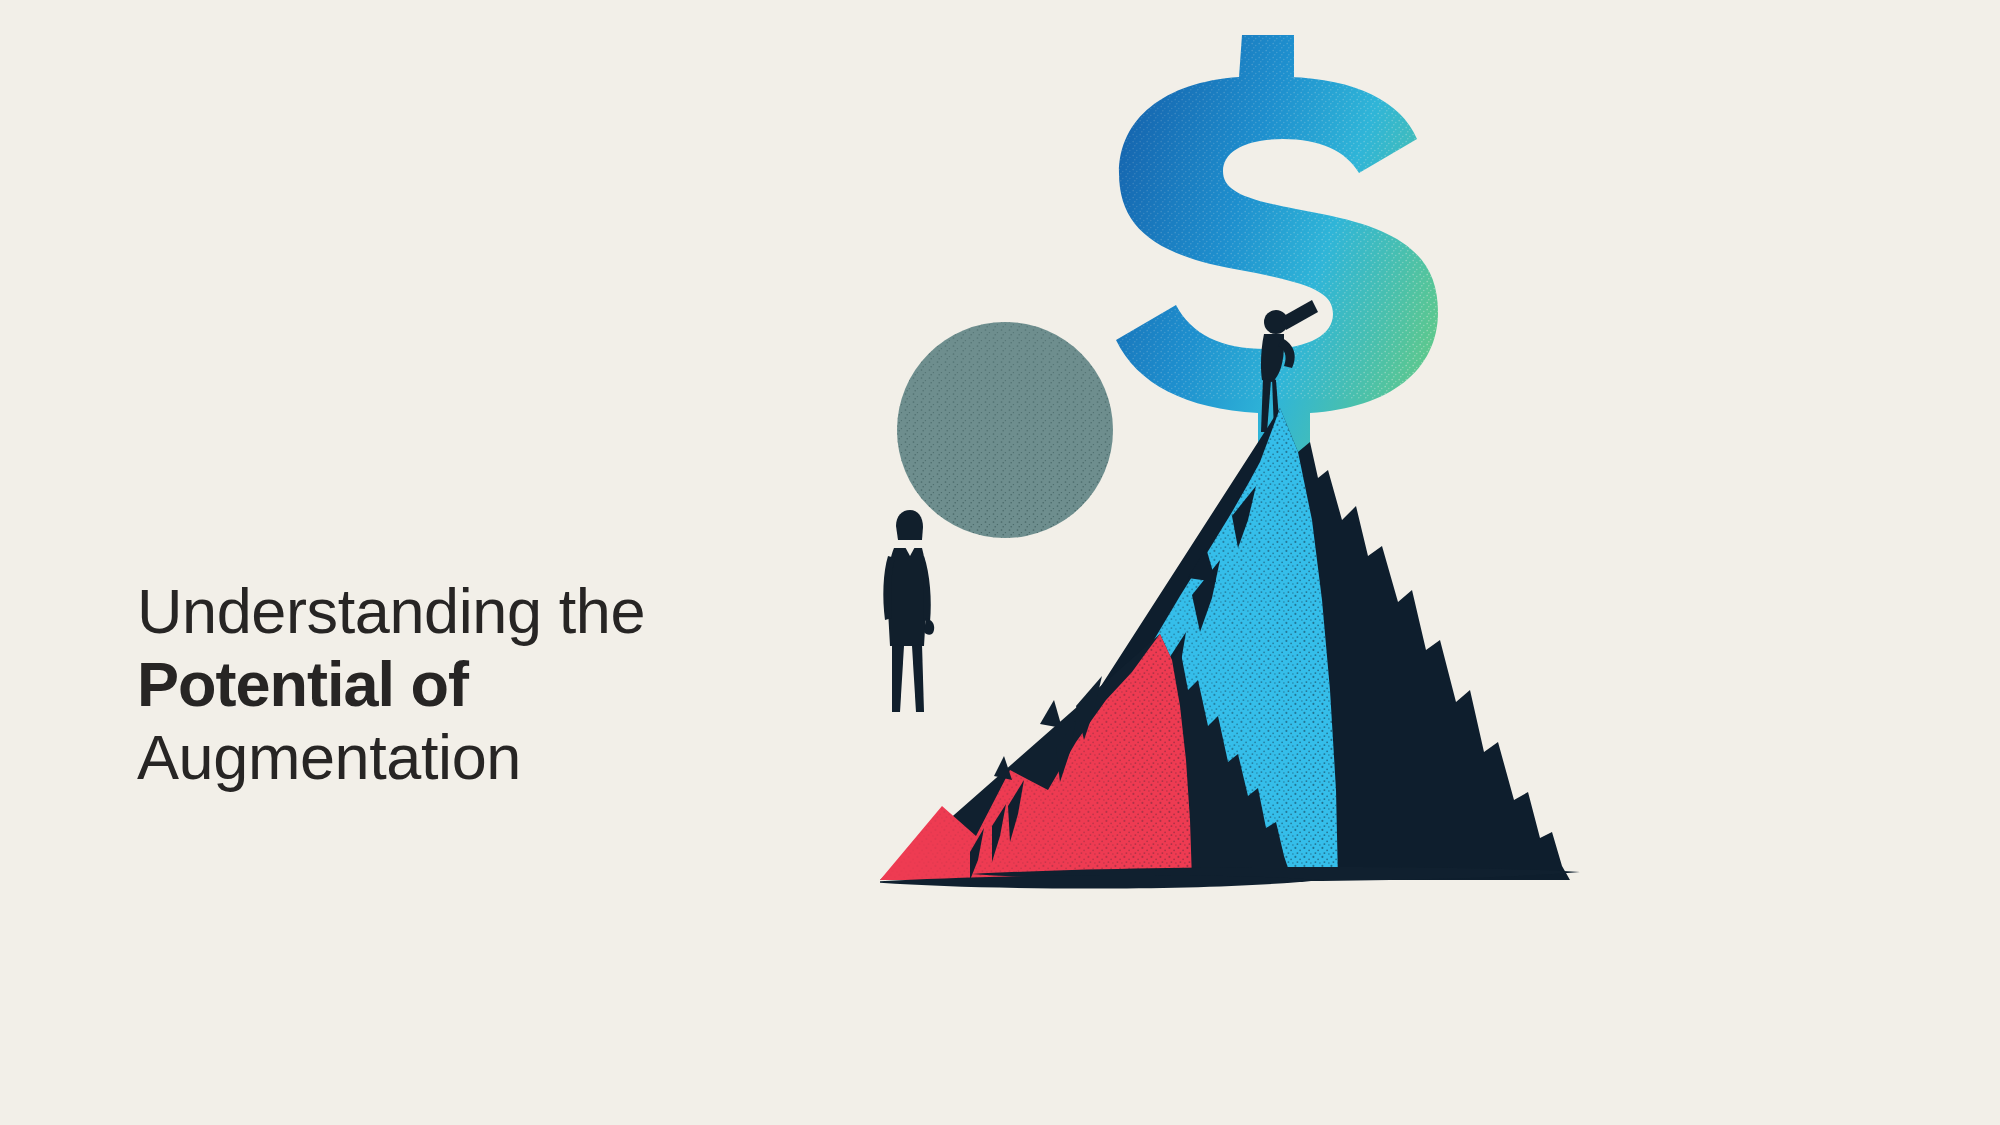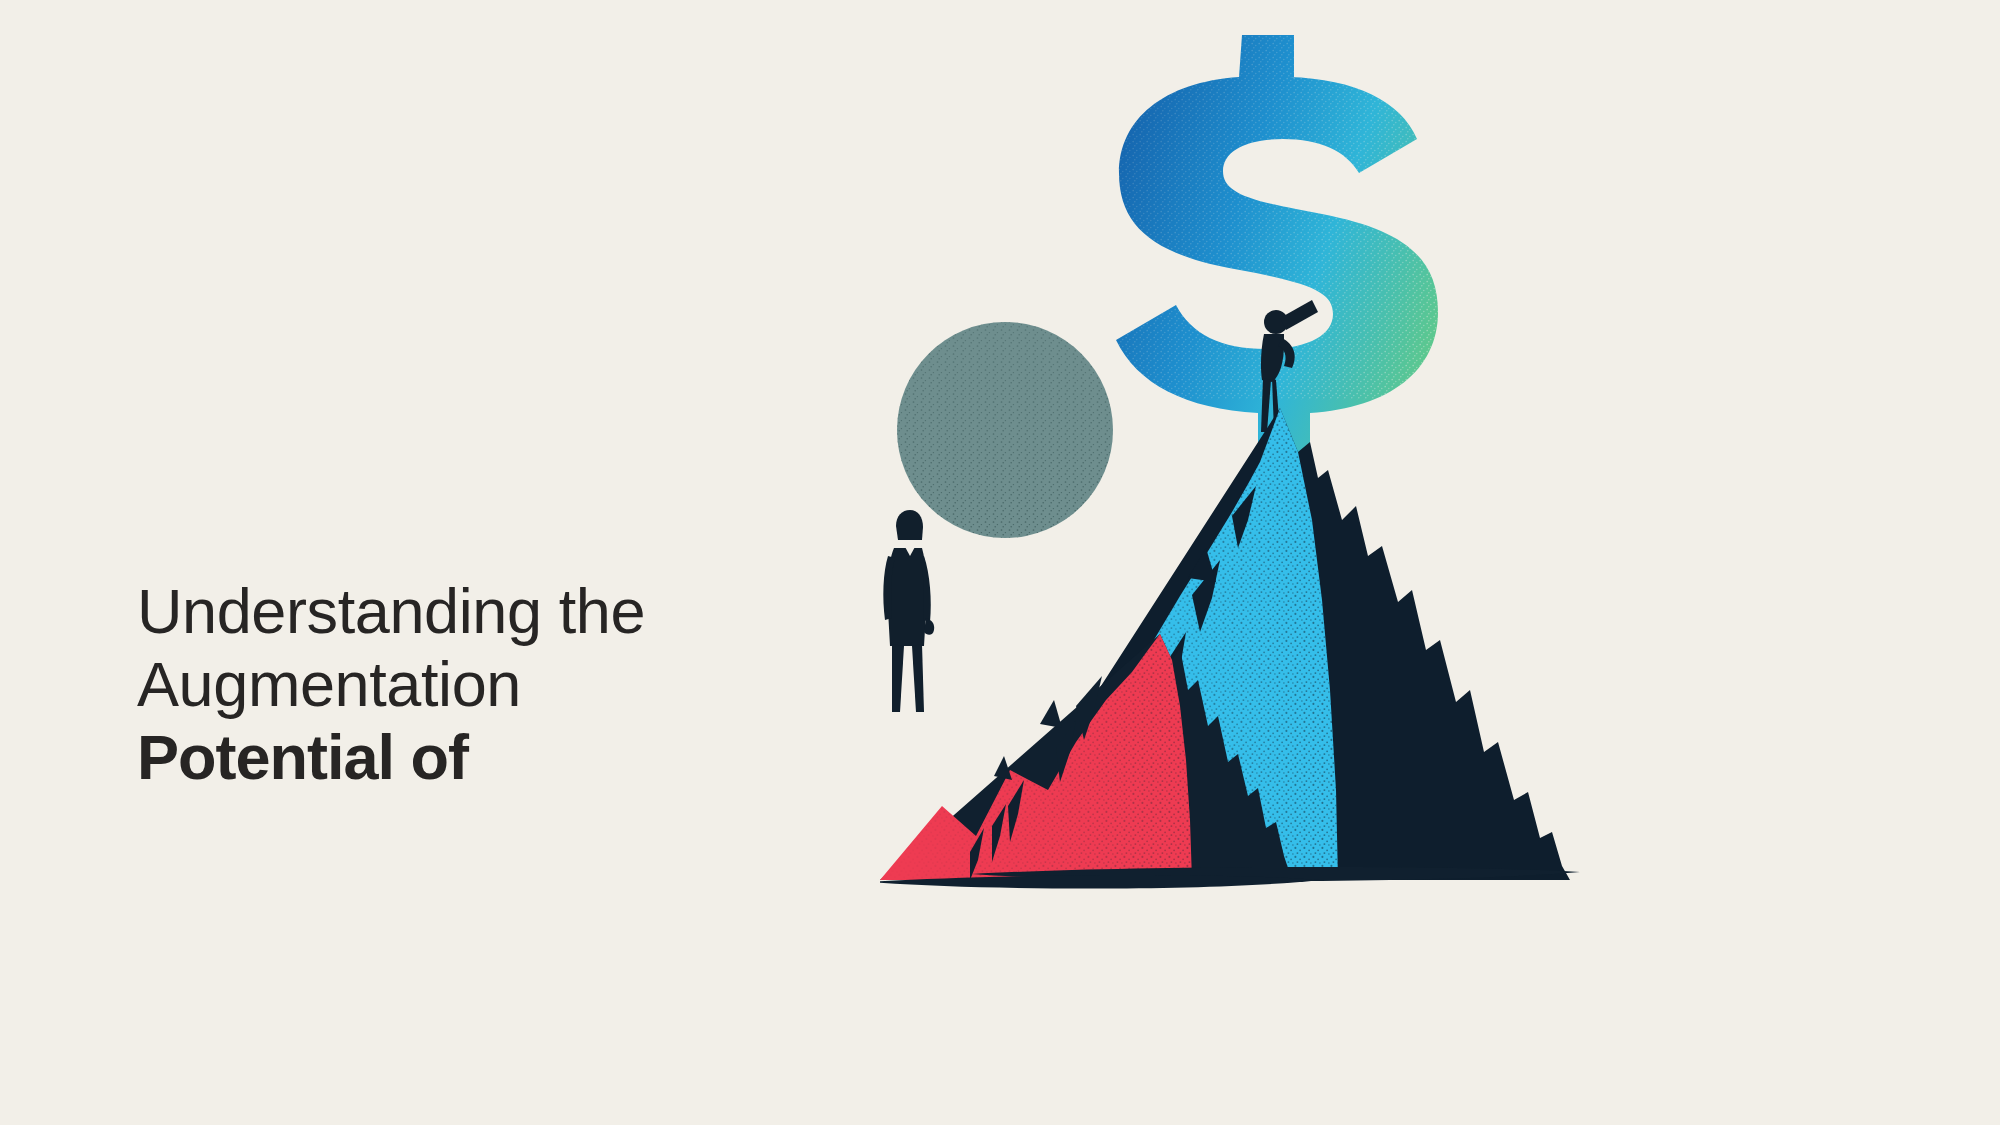--- a/index.html
+++ b/index.html
@@ -67,22 +67,22 @@
   .illustration svg { display:block; width:100%; height:100%; }
 </style>
 </head>
 <body>
 
 <div class="canvas">
 
 
   <div class="headline">
     <div class="headline-line light">Understanding the</div>
+    <div class="headline-line bold">Potential of</div>
     <div class="headline-line light">Augmentation</div>
-    <div class="headline-line bold">Potential of</div>
   </div>
 
   <div class="illustration">
     <svg viewBox="0 0 1120 1125" preserveAspectRatio="xMidYMid meet">
       <defs>
 
         <linearGradient id="dollarGrad" x1="0%" y1="30%" x2="100%" y2="75%">
           <stop offset="0%" stop-color="#1667B0"></stop>
           <stop offset="35%" stop-color="#1E8FCE"></stop>
           <stop offset="62%" stop-color="#2FB5D8"></stop>

